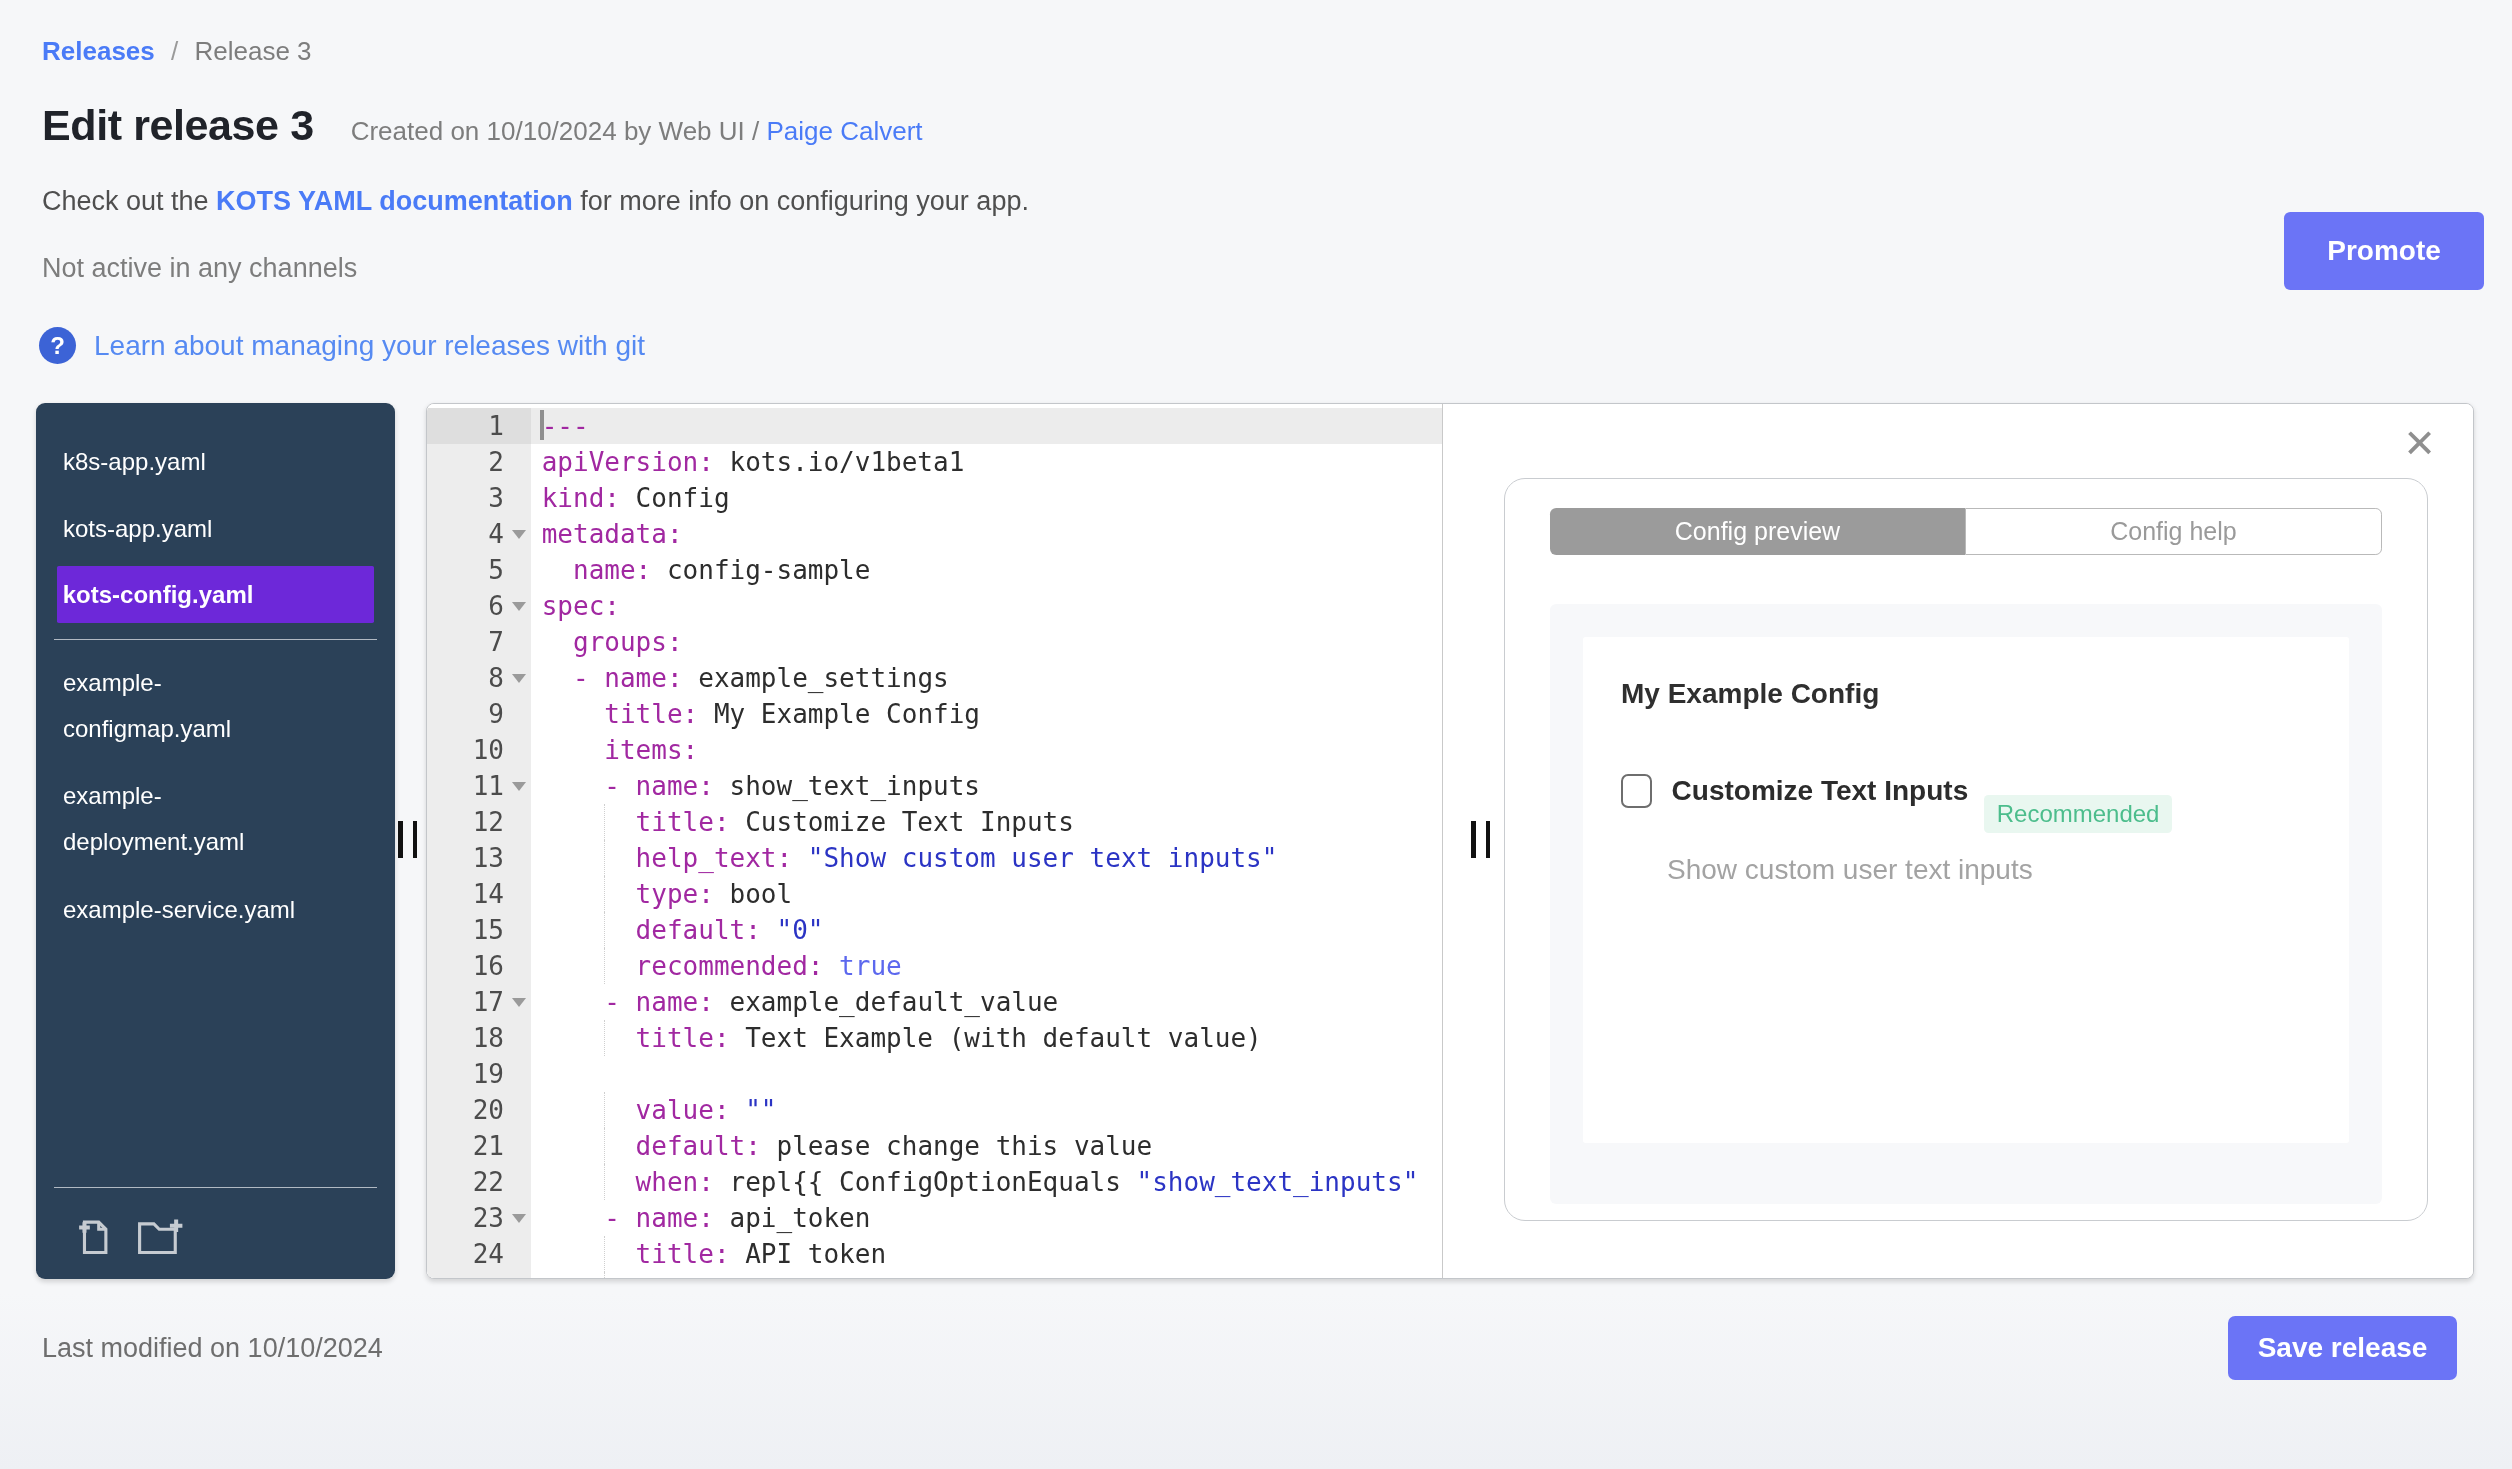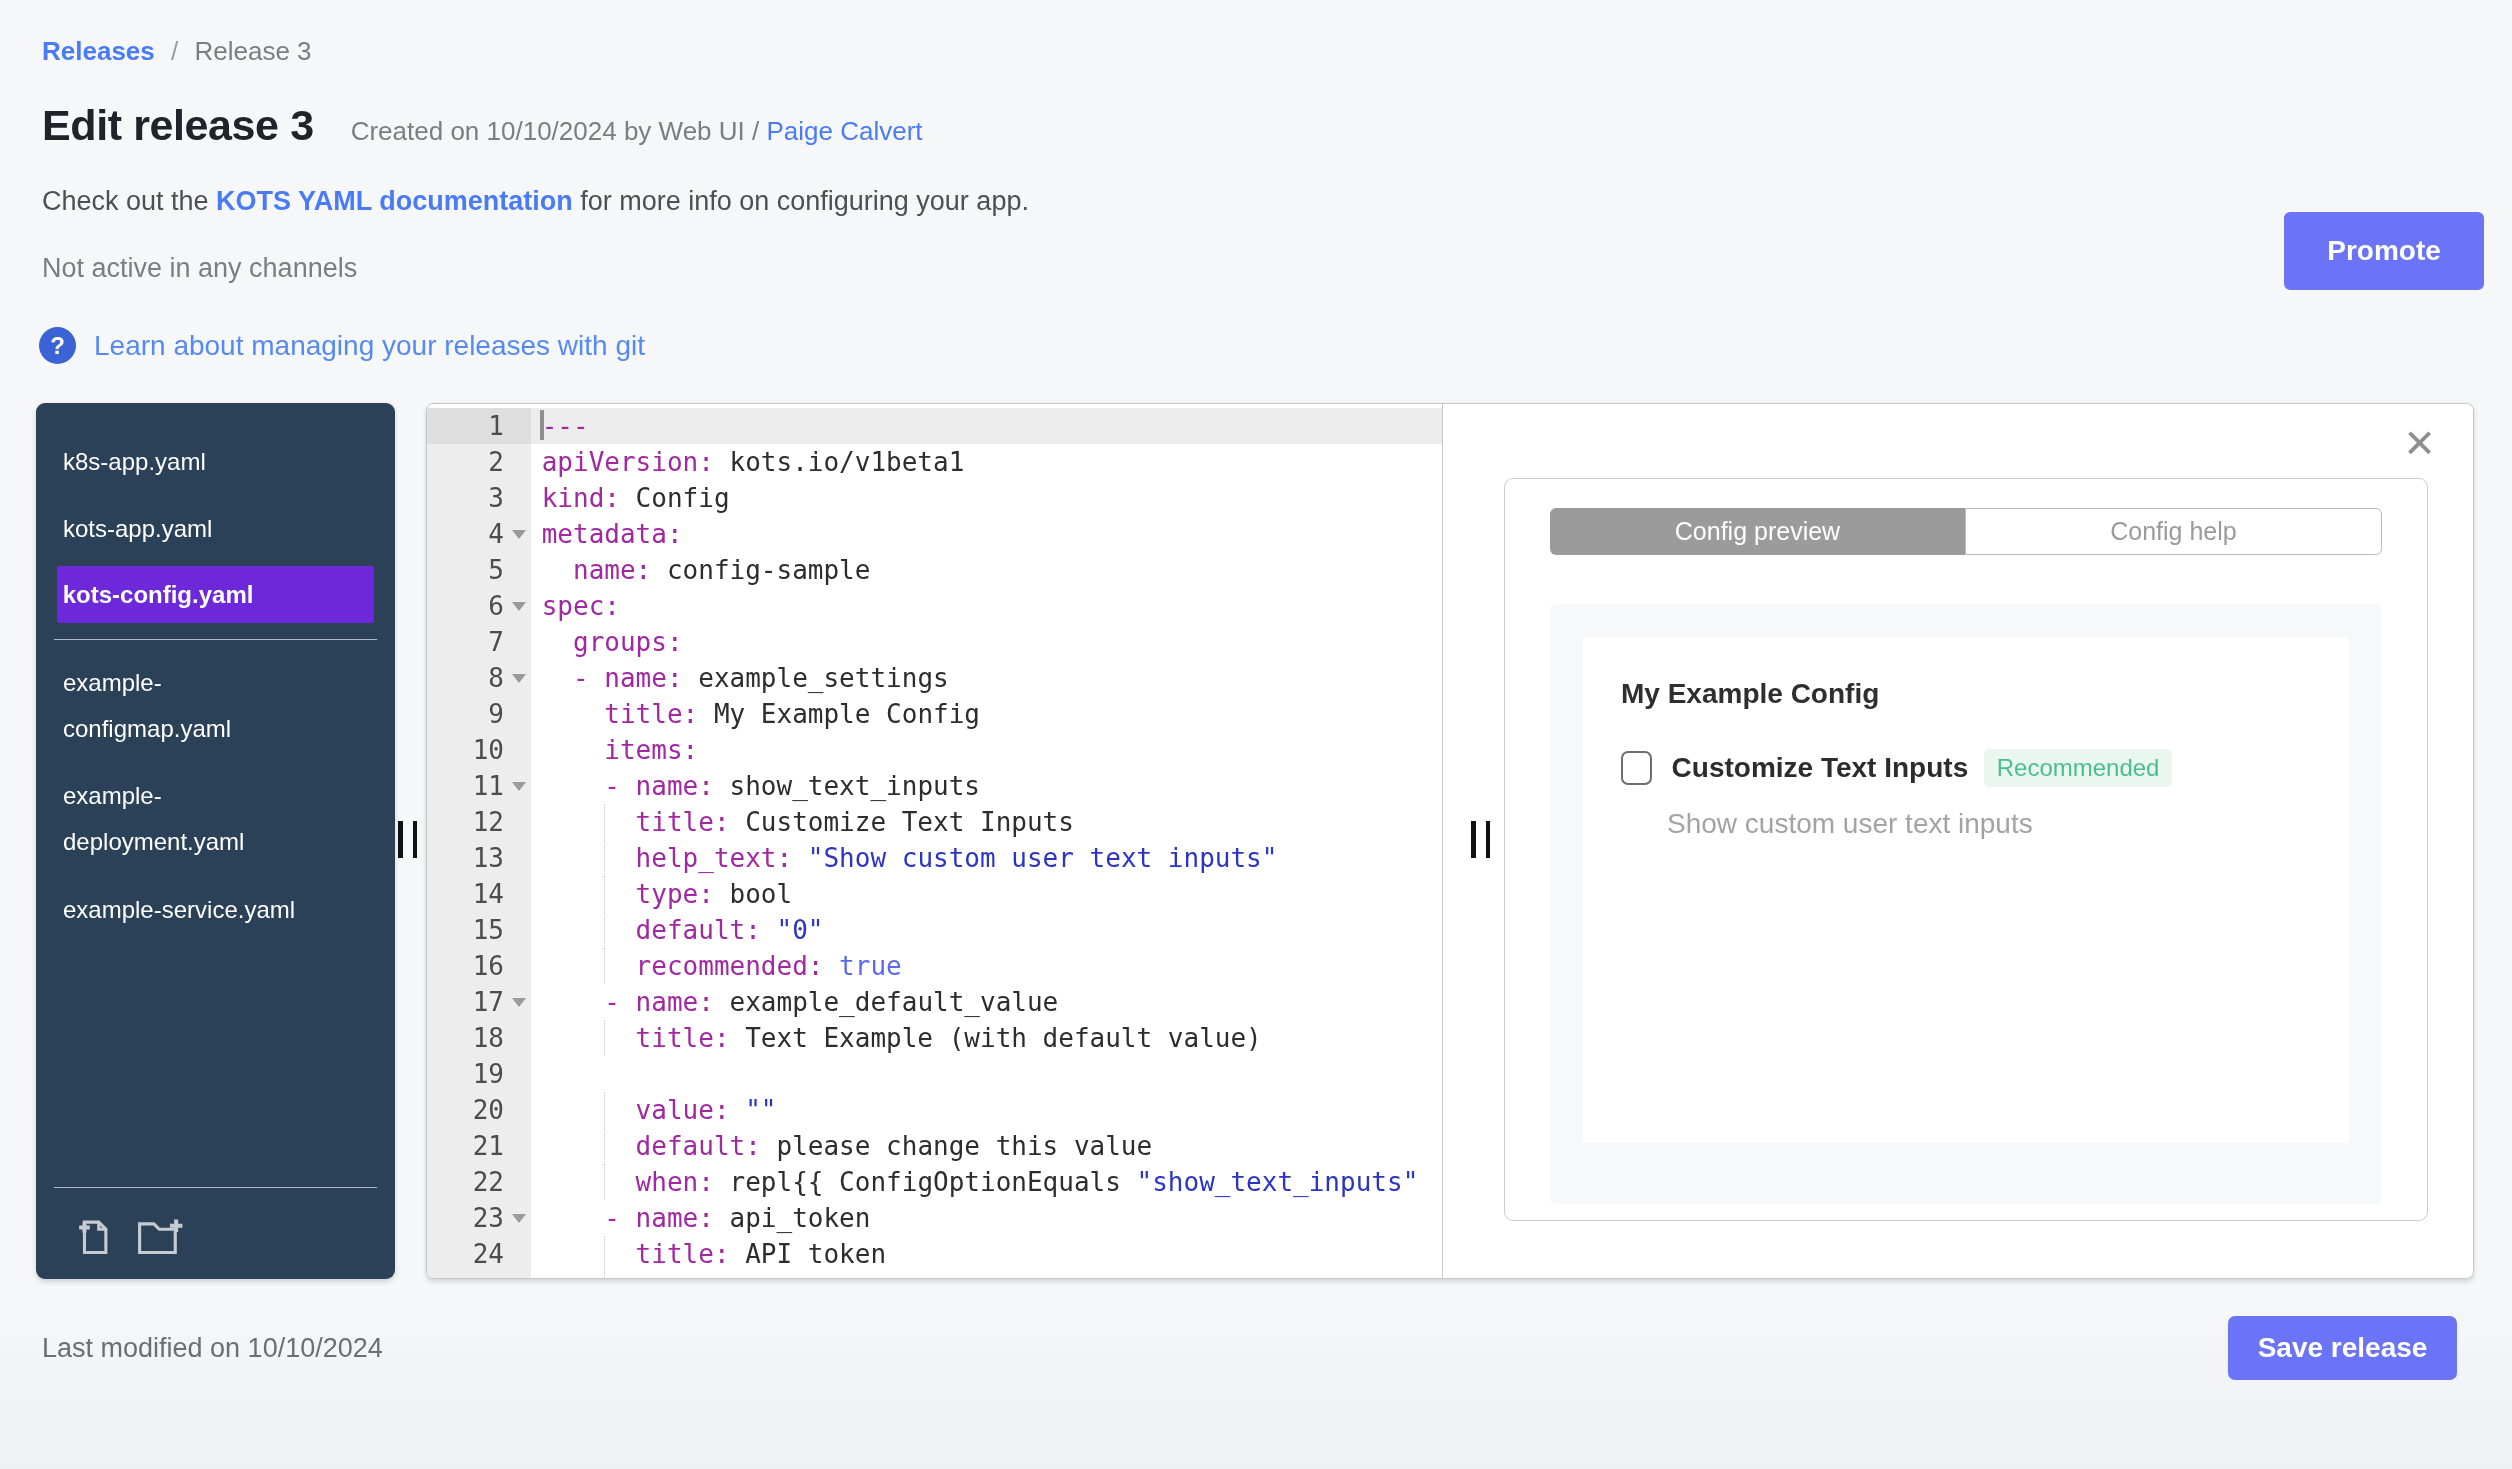--- a/index.html
+++ b/index.html
@@ -54,33 +54,33 @@
   .cm-line.active .cm-code{background:#ececec;}
   .cursor{position:absolute;left:9px;top:2.7px;width:3.6px;height:30px;background:#8f8f8f;}
   .indent-guide{position:absolute;left:73px;top:0;bottom:0;border-left:1.8px dotted #cfcfcf;}
   .tk-key{color:#a128a1;}
   .tk-plain{color:#2d2d2d;}
   .tk-str{color:#2b34c4;}
   .tk-atom{color:#5c68ee;}
   
   .preview{flex:1;position:relative;background:#fff;border-left:0.9px solid #c9c9c9;}
   .close-x{position:absolute;top:19.6px;right:37px;font-size:39px;color:#8f8f8f;cursor:pointer;line-height:1;}
-  .pv-card{margin:74px 45px 0 61px;height:743px;border:0.9px solid #c9ccd0;border-radius:9px;
+  .pv-card{margin:74px 45px 0 61px;height:743px;border:0.9px solid #c9ccd0;border-radius:21px;
            box-sizing:border-box;padding:28.5px 45px 0 45px;}
   .tabs{display:flex;height:47px;}
   .tab{flex:1;display:flex;align-items:center;justify-content:center;font-size:25px;cursor:pointer;box-sizing:border-box;}
   .tab.active{background:#9b9b9b;color:#fff;border-radius:6.2px 0 0 6.2px;}
   .tab.inactive{background:#fff;color:#9a9a9a;border:0.9px solid #b9b9b9;border-radius:0 6.2px 6.2px 0;}
   .pv-gray{margin-top:49px;height:600px;background:#f7f8fa;border-radius:6.2px;box-sizing:border-box;padding:33px;}
   .cfg-card{background:#fff;height:506px;box-sizing:border-box;padding:41px 36px 0 38px;border-radius:2.7px;}
   .cfg-title{font-size:28px;font-weight:700;color:#2f2f2f;}
   .cfg-row{display:flex;align-items:center;margin-top:39px;}
   .checkbox{width:27px;height:30px;border:2.2px solid #6e6e6e;border-radius:7.1px;background:#fff;cursor:pointer;flex:none;}
   .cfg-label{font-size:28px;font-weight:700;color:#2c2c2c;margin-left:19.6px;}
-  .badge{margin-left:16px;background:#e9f7f0;color:#4cbd8c;font-size:24px;padding:5.3px 12.5px;border-radius:4.5px;}
+  .badge{margin-left:16px;background:#e9f7f0;color:#4cbd8c;font-size:24px;padding:5.3px 12.5px;border-radius:4.5px;margin-top:46px;}
   .cfg-help{margin-top:21.4px;margin-left:46px;font-size:28px;color:#a3a3a3;}
   
   .handle{position:absolute;top:418px;width:36px;height:37px;cursor:col-resize;}
   .handle i{position:absolute;top:0;width:4.5px;height:37px;background:#111;}
   .handle i:first-child{left:5.3px;} .handle i:last-child{left:19.6px;}
   .handle.left{left:357px;} .handle.right{left:1430px;}
   
   .footer{display:flex;align-items:center;justify-content:space-between;margin:37px 55px 0 42px;}
   .last-modified{font-size:27px;color:#6e6e6e;}
   .save-btn{width:229px;height:64px;font-size:28px;border-radius:7.1px;}

